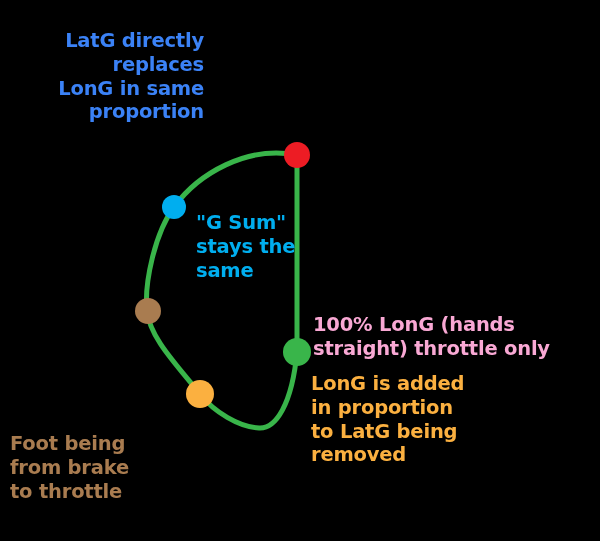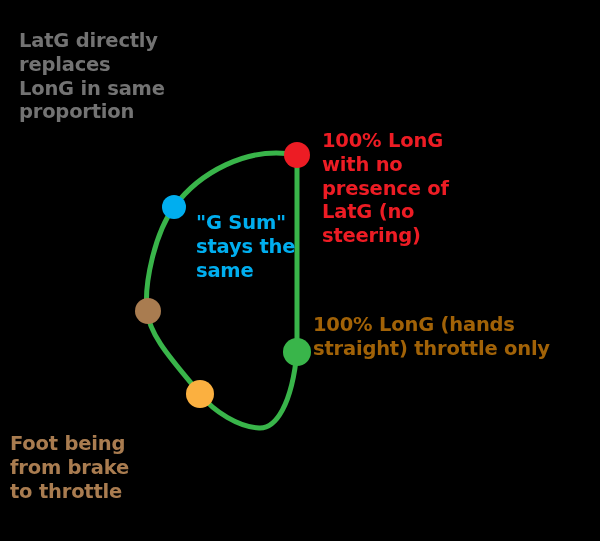--- a/index.html
+++ b/index.html
@@ -34,39 +34,40 @@
     font-size: 19.5px;
     line-height: 1.22;
     letter-spacing: -0.2px;
     white-space: pre-line;
     -webkit-font-smoothing: antialiased;
   }
   #annot-latg-replaces {
     left: 19px;
     top: 29px;
     width: 185px;
-    color: #737373;
+    color: #3b82f6;
+    text-align: right;
   }
   #annot-gsum {
     left: 196px;
     top: 211px;
     width: 120px;
     color: #00AEEF;
   }
   #annot-long-no-latg {
     left: 322px;
     top: 129px;
     width: 180px;
     color: #ED1C24;
   }
   #annot-long-throttle {
     left: 313px;
     top: 313px;
     width: 250px;
-    color: #a16207;
+    color: #f9a8d4;
   }
   #annot-long-added {
     left: 311px;
     top: 372px;
     width: 210px;
     color: #FBB040;
   }
   #annot-foot-moves {
     left: 10px;
     top: 432px;
@@ -99,27 +100,26 @@
 
   <div class="annot" id="annot-latg-replaces">LatG directly
 replaces
 LonG in same
 proportion</div>
 
   <div class="annot" id="annot-gsum">"G Sum"
 stays the
 same</div>
 
-  <div class="annot" id="annot-long-no-latg">100% LonG
-with no
-presence of
-LatG (no
-steering)</div>
 
   <div class="annot" id="annot-long-throttle">100% LonG (hands
 straight) throttle only</div>
 
+  <div class="annot" id="annot-long-added">LonG is added
+in proportion
+to LatG being
+removed</div>
 
   <div class="annot" id="annot-foot-moves">Foot being
 from brake
 to throttle</div>
 
 </div>
 
 </body></html>

